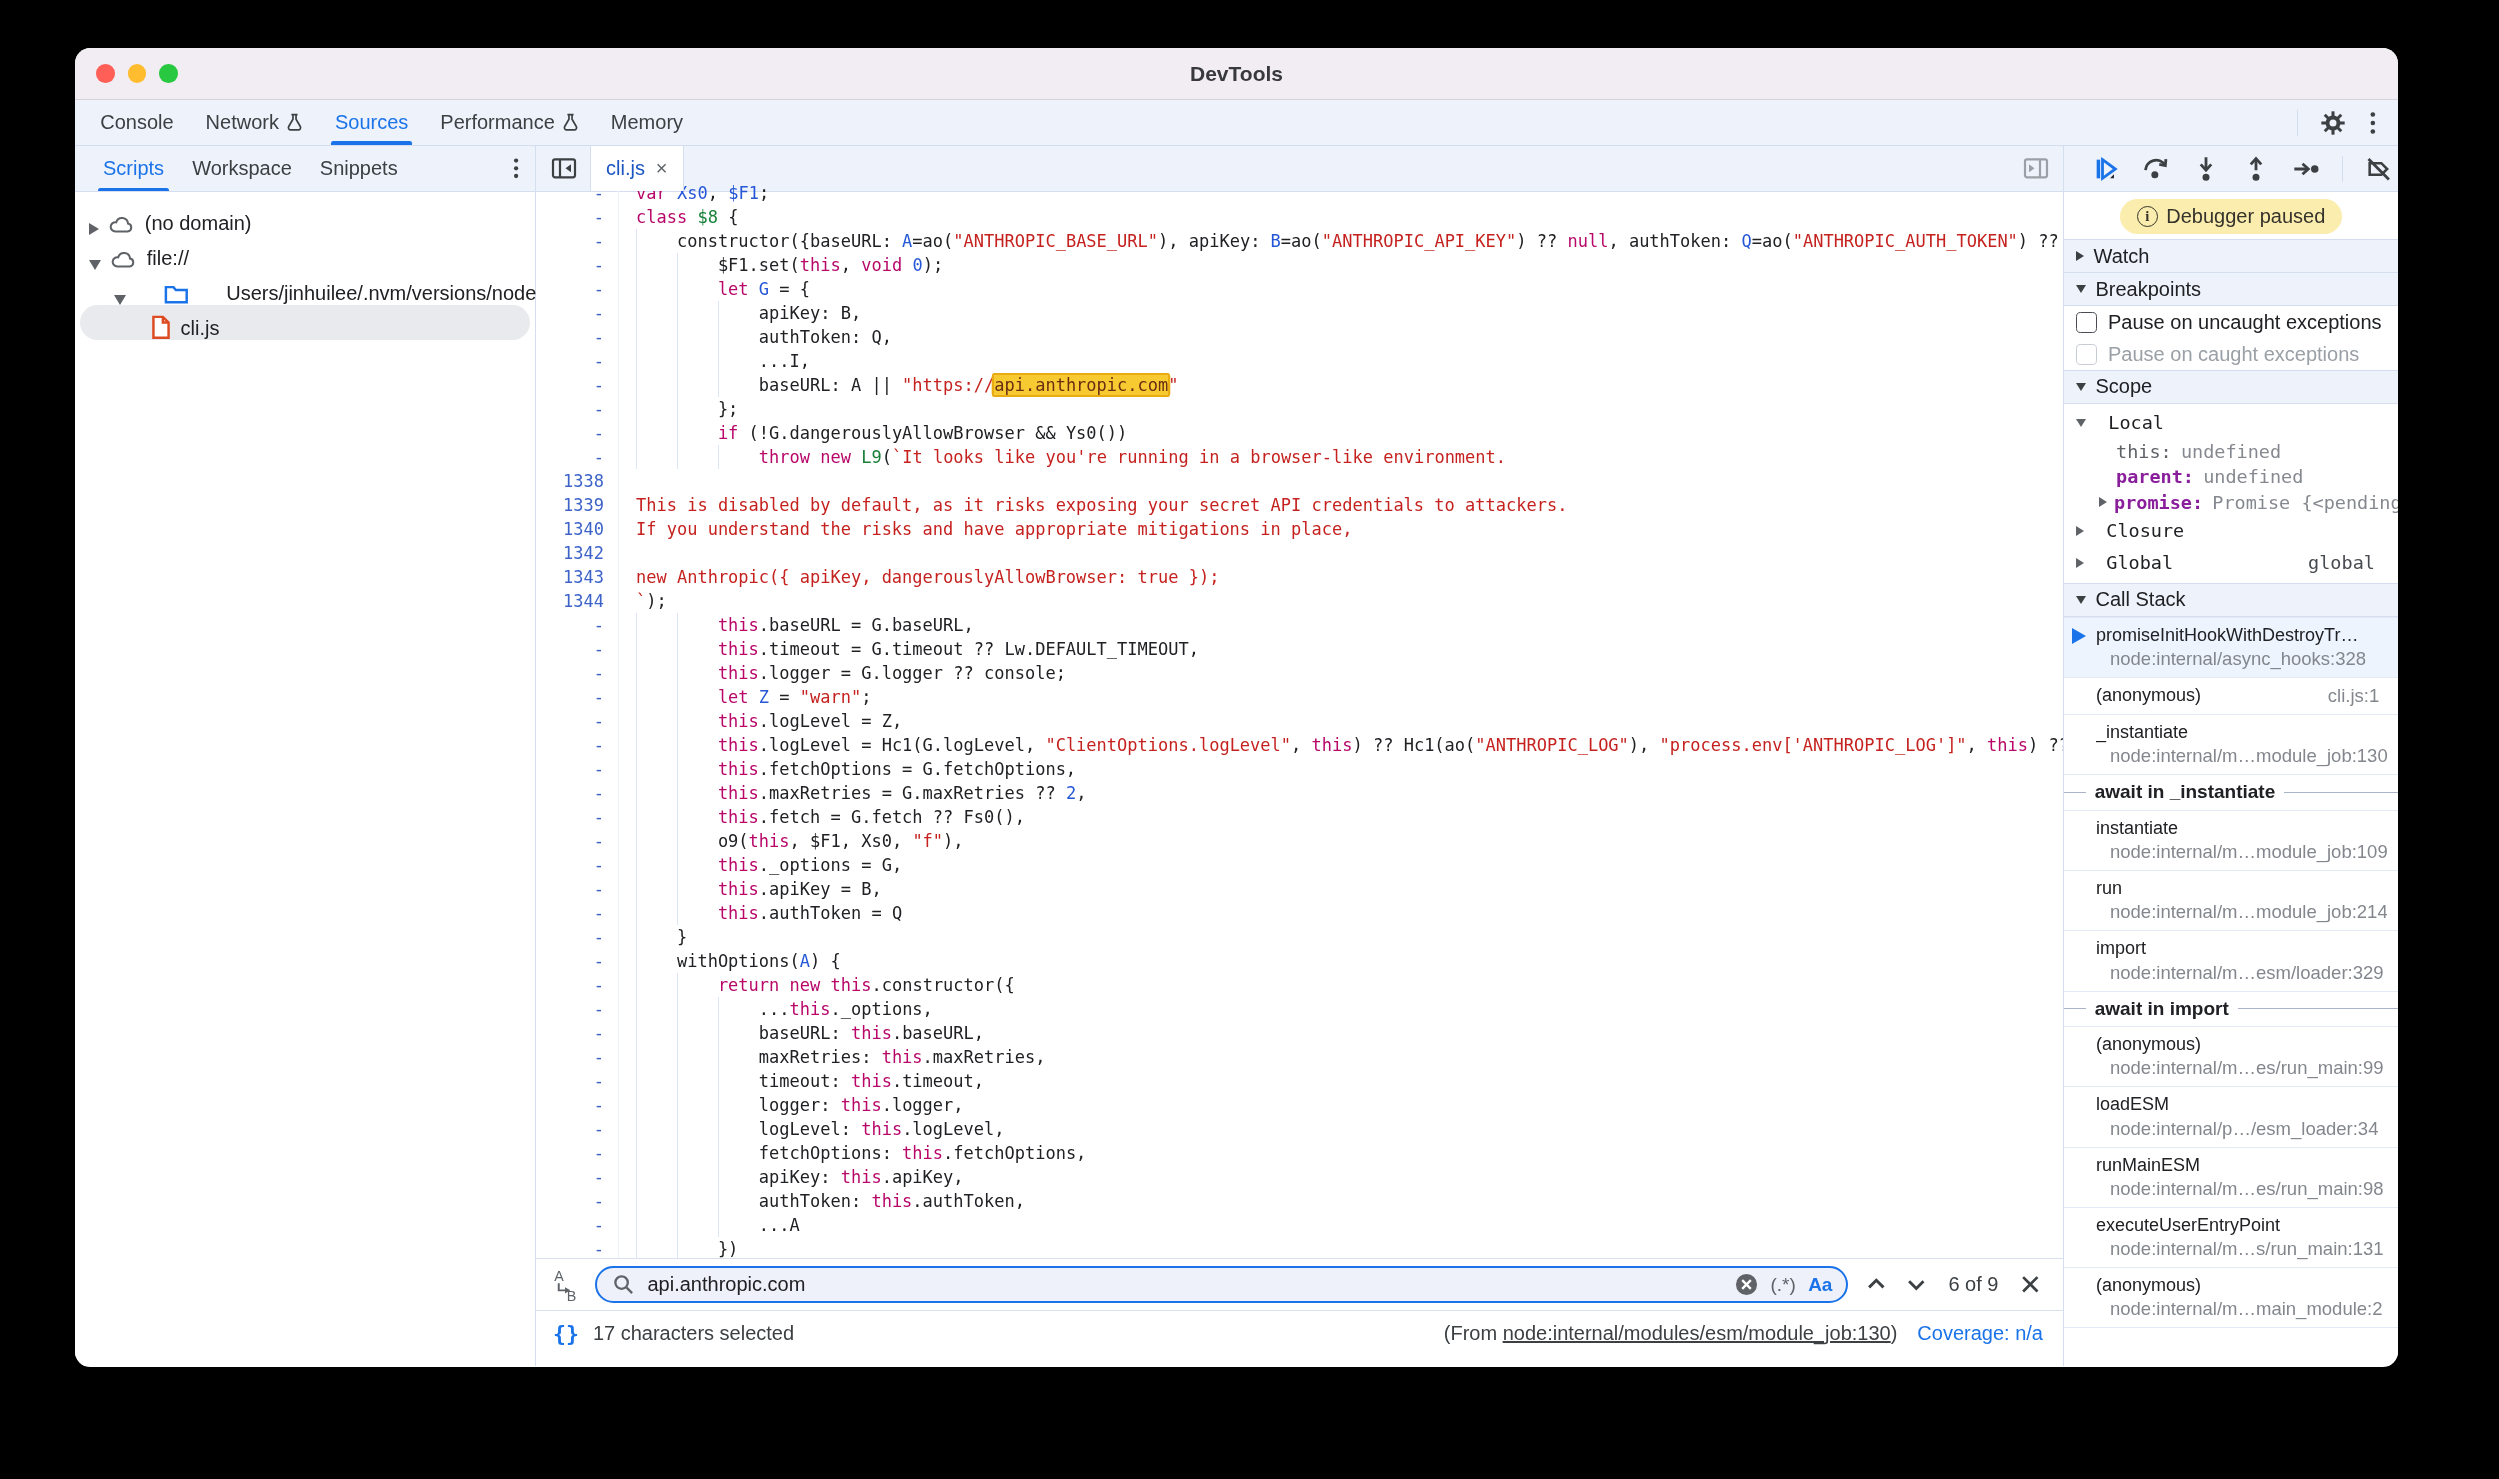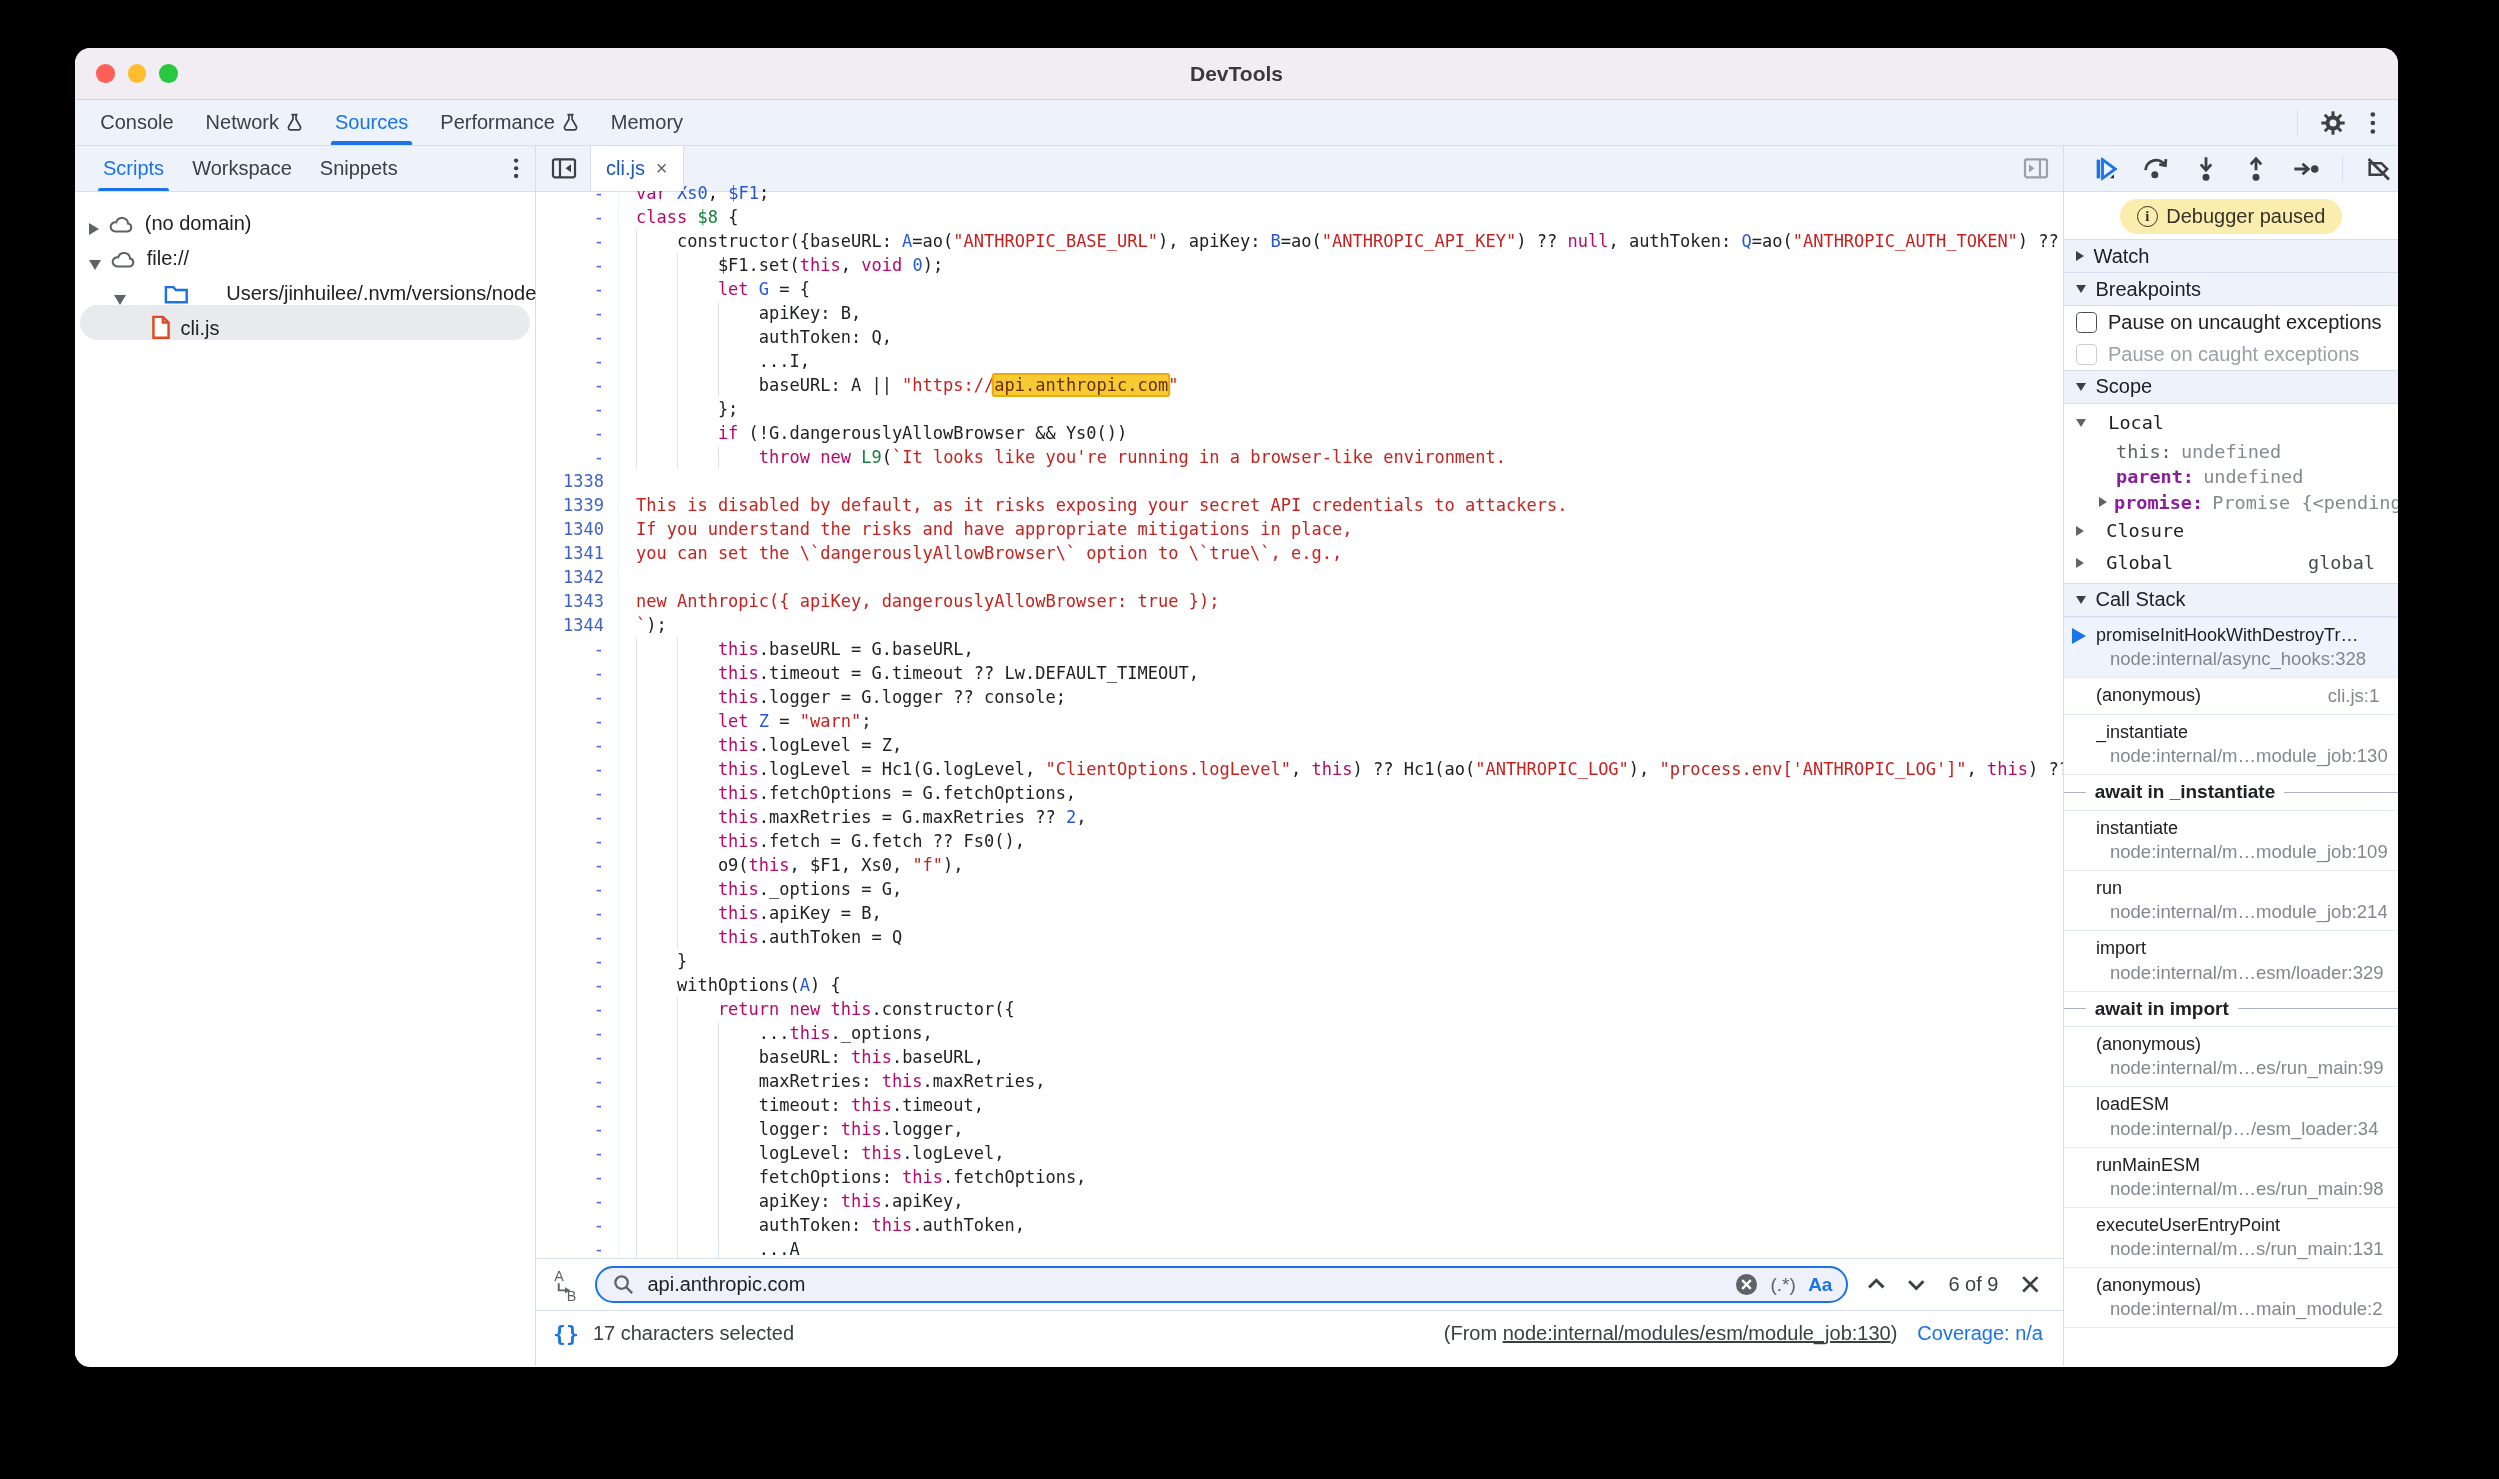--- a/index.html
+++ b/index.html
@@ -366,24 +366,20 @@
           </div>
           <div class="cl">
             <span class="gut">1339</span>
             <span class="code"><span class="tk-red">This is disabled by default, as it risks exposing your secret API credentials to attackers.</span></span>
           </div>
           <div class="cl">
             <span class="gut">1340</span>
             <span class="code"><span class="tk-red">If you understand the risks and have appropriate mitigations in place,</span></span>
           </div>
           <div class="cl">
-            <span class="gut">1341</span>
-            <span class="code"><span class="tk-red">you can set the \`dangerouslyAllowBrowser\` option to \`true\`, e.g.,</span></span>
-          </div>
-          <div class="cl">
             <span class="gut">1342</span>
             <span class="code"></span>
           </div>
           <div class="cl">
             <span class="gut">1343</span>
             <span class="code"><span class="tk-red">new Anthropic({ apiKey, dangerouslyAllowBrowser: true });</span></span>
           </div>
           <div class="cl">
             <span class="gut">1344</span>
             <span class="code"><span class="tk-red">`</span><span class="tk-t">);</span></span>

